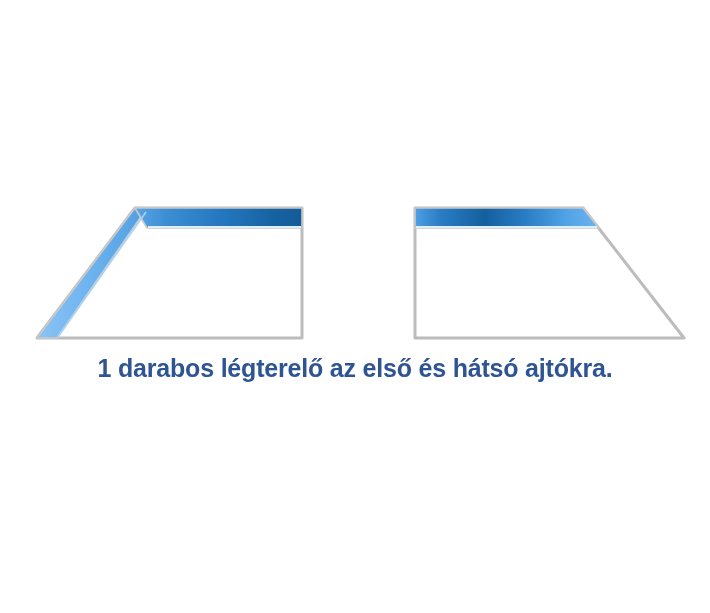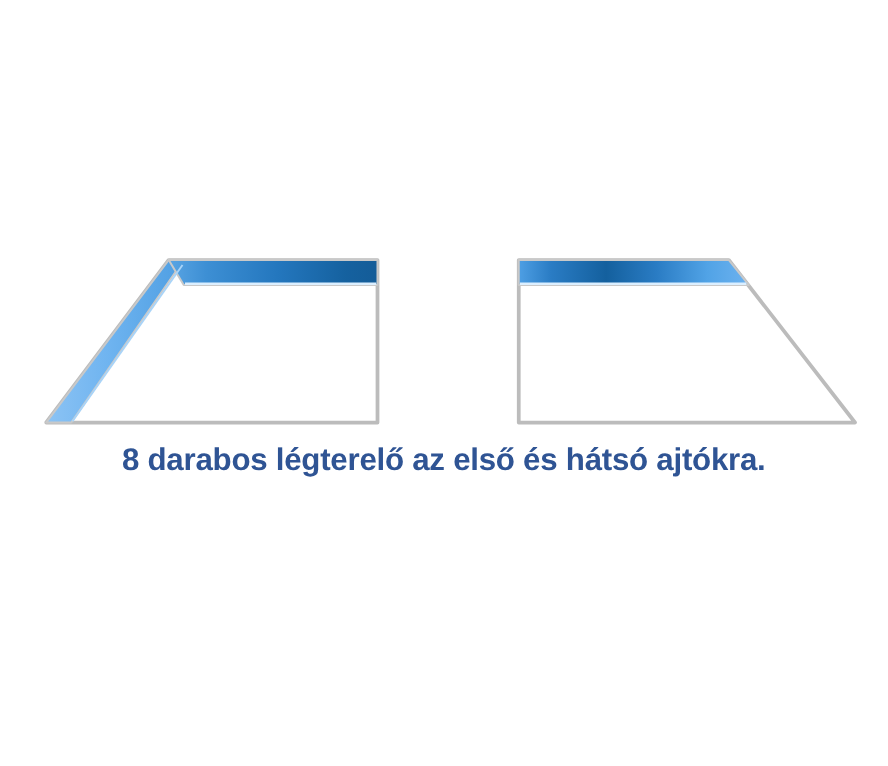--- a/index.html
+++ b/index.html
@@ -84,13 +84,13 @@
 
     <path d="M 415 208 L 583 208 L 684 338 L 415 338 Z" fill="#ffffff" stroke="#bcbcbc" stroke-width="3" stroke-linejoin="round"></path>
 
     <path d="M 415 208 L 583 208 L 599 228 L 415 228 Z" fill="url(#gradRearTop)" stroke="#c9c9c9" stroke-width="1.6" stroke-linejoin="round"></path>
 
     <path d="M 416 227 L 597 227" fill="none" stroke="#dcefff" stroke-width="2"></path>
   </g>
 
 </svg>
 
-<div class="caption">8 darabos légterelő az első és hátsó ajtókra.</div>
+<div class="caption">1 darabos légterelő az első és hátsó ajtókra.</div>
 
 </body></html>

